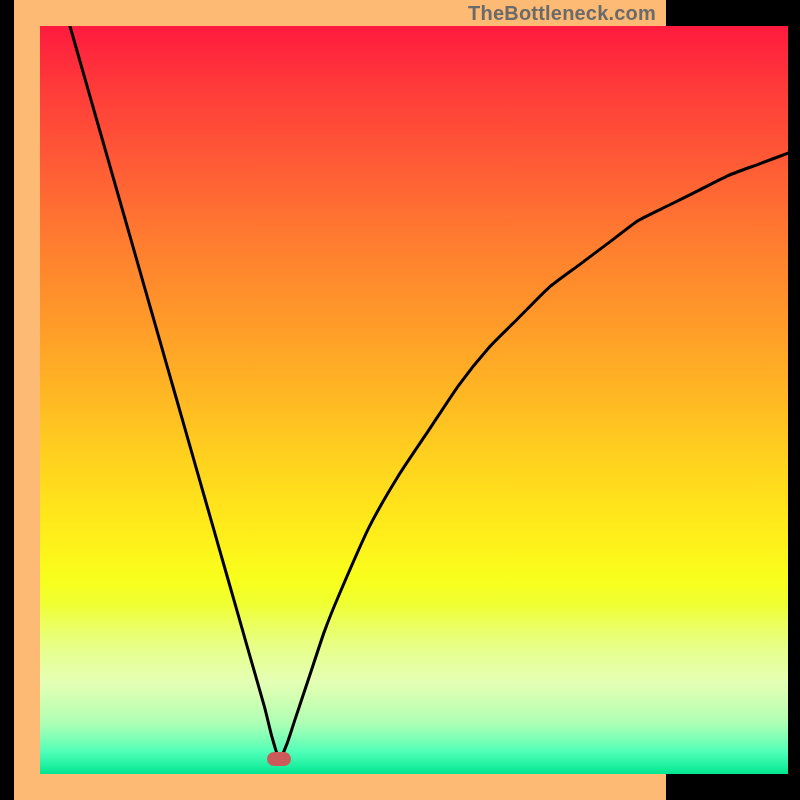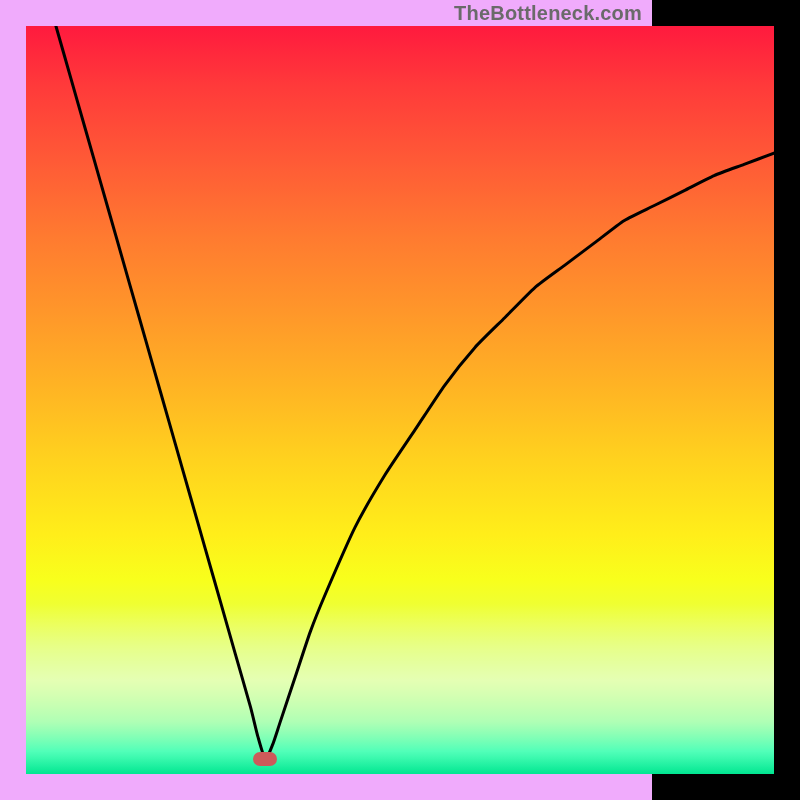--- a/index.html
+++ b/index.html
@@ -1,21 +1,22 @@
 <!DOCTYPE html>
 <html><head>
 <meta charset="utf-8">
 <style>
   * { margin: 0; padding: 0; box-sizing: border-box; }
   html, body { width: 800px; height: 800px; overflow: hidden; background: #000; }
   .frame {
     position: relative;
     width: 652px;
     height: 800px;
-    background: #f0abfc;
+    background: #fdba74;
+    margin-left: 14px;
   }
   .plot-area {
     position: absolute;
     left: 26px;
     top: 26px;
     width: 748px;
     height: 748px;
     overflow: hidden;
   }
   .gradient-bg {

